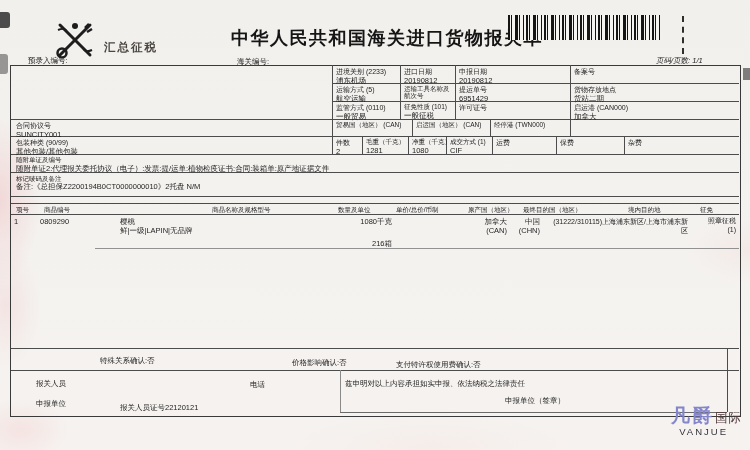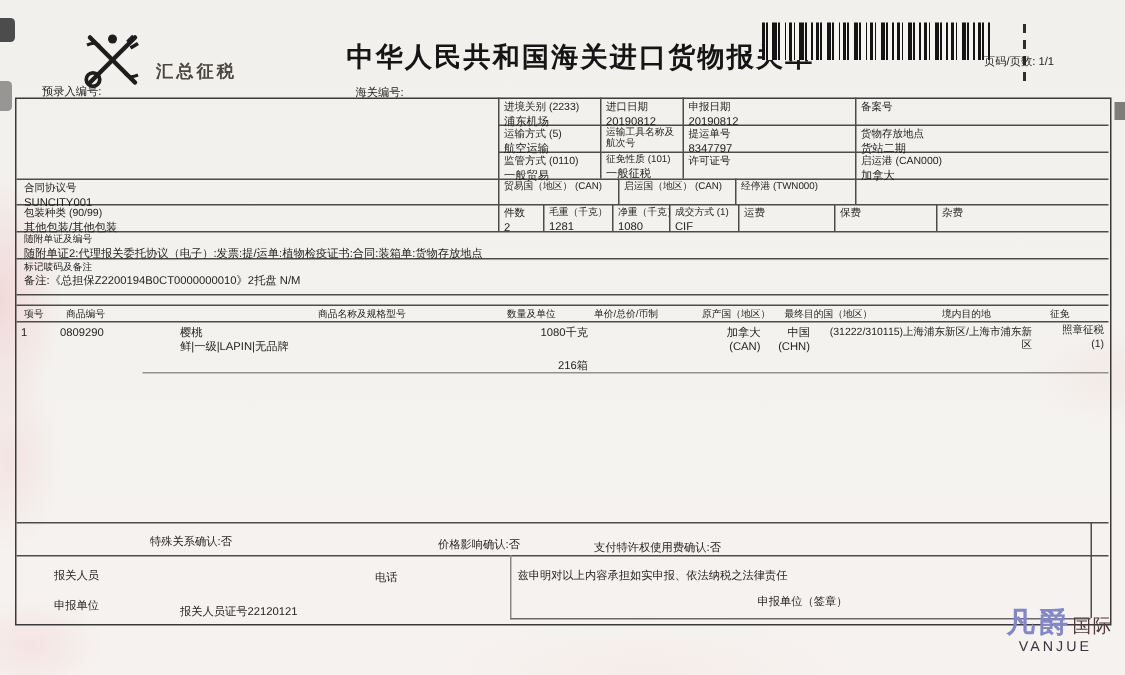--- a/index.html
+++ b/index.html
@@ -58,21 +58,21 @@
       <circle cx="23" cy="7" r="3" fill="#1d1d1d"></circle>
       <path d="M6 11 q7 -3 9 2 M40 31 q-7 3 -9 -2" stroke="#1d1d1d" stroke-width="2" fill="none"></path>
     </svg>
   </div>
   <div class="sumtax">汇总征税</div>
   <div class="t" style="left:28px;top:56px;">预录入编号:</div>
   <div class="title">中华人民共和国海关进口货物报关单</div>
   <div class="t" style="left:237px;top:57px;">海关编号:</div>
   <div class="barcode"></div>
   <div class="cutline"></div>
-  <div class="t" style="left:656px;top:36px;">页码/页数: 1/1</div>
+  <div class="t" style="left:656px;top:56px;font-style:italic;">页码/页数: 1/1</div>
 
   <div class="form-box"></div>
 
   <div class="hl" style="left:332px;top:83px;width:407px;"></div>
   <div class="hl" style="left:332px;top:101px;width:407px;"></div>
   <div class="hl" style="left:11px;top:119px;width:728px;"></div>
   <div class="hl" style="left:11px;top:136px;width:728px;"></div>
   <div class="hl" style="left:11px;top:154px;width:728px;"></div>
   <div class="hl" style="left:11px;top:172px;width:728px;"></div>
   <div class="hl" style="left:11px;top:196px;width:728px;"></div>
@@ -117,21 +117,21 @@
 
   <div class="f" style="left:336px;top:85px;width:62px;">
     <span class="lb">运输方式  (5)</span>
     <span class="vl">航空运输</span>
   </div>
   <div class="f wrap small" style="left:404px;top:85px;width:48px;line-height:1.15;">
     <span class="lb">运输工具名称及航次号</span>
   </div>
   <div class="f" style="left:459px;top:85px;width:105px;">
     <span class="lb">提运单号</span>
-    <span class="vl">8347797</span>
+    <span class="vl">6951429</span>
   </div>
   <div class="f" style="left:574px;top:85px;width:160px;">
     <span class="lb">货物存放地点</span>
     <span class="vl">货站二期</span>
   </div>
 
   <div class="f" style="left:336px;top:103px;width:62px;">
     <span class="lb">监管方式  (0110)</span>
     <span class="vl">一般贸易</span>
   </div>
@@ -186,21 +186,21 @@
     <span class="lb">运费</span>
   </div>
   <div class="f" style="left:560px;top:138px;width:62px;">
     <span class="lb">保费</span>
   </div>
   <div class="f" style="left:628px;top:138px;width:100px;">
     <span class="lb">杂费</span>
   </div>
 
   <div class="t small" style="left:16px;top:156px;">随附单证及编号</div>
-  <div class="t" style="left:16px;top:163.5px;">随附单证2:代理报关委托协议（电子）:发票:提/运单:植物检疫证书:合同:装箱单:货物存放地点</div>
+  <div class="t" style="left:16px;top:163.5px;">随附单证2:代理报关委托协议（电子）:发票:提/运单:植物检疫证书:合同:装箱单:原产地证据文件</div>
 
   <div class="t small" style="left:16px;top:174.5px;">标记唛码及备注</div>
   <div class="t" style="left:16px;top:182px;">备注:《总担保Z2200194B0CT0000000010》2托盘 N/M</div>
 
   <div class="t small" style="left:16px;top:205.5px;">项号</div>
   <div class="t small" style="left:44px;top:205.5px;">商品编号</div>
   <div class="t small" style="left:212px;top:205.5px;">商品名称及规格型号</div>
   <div class="t small" style="left:338px;top:205.5px;">数量及单位</div>
   <div class="t small" style="left:396px;top:205.5px;">单价/总价/币制</div>
   <div class="t small" style="left:468px;top:205.5px;">原产国（地区）</div>

